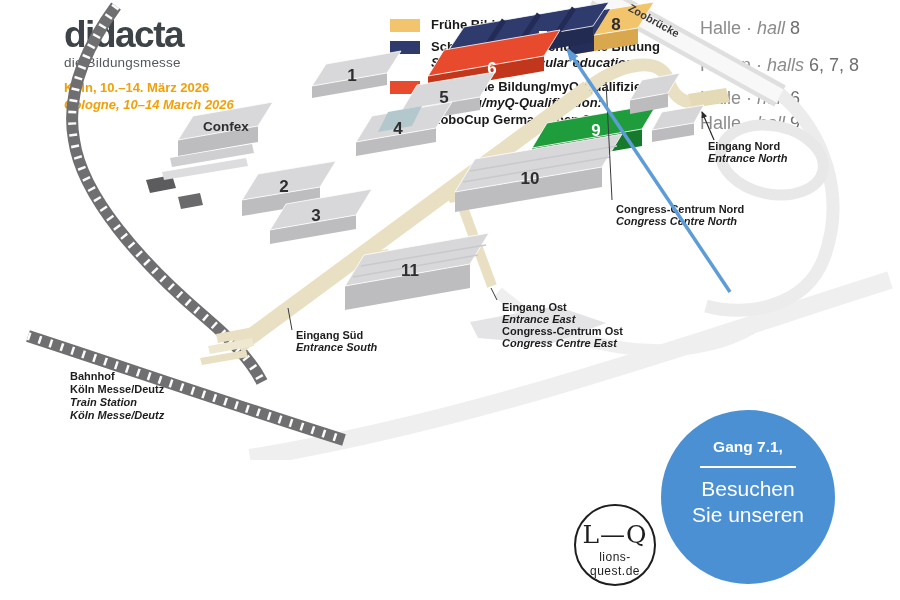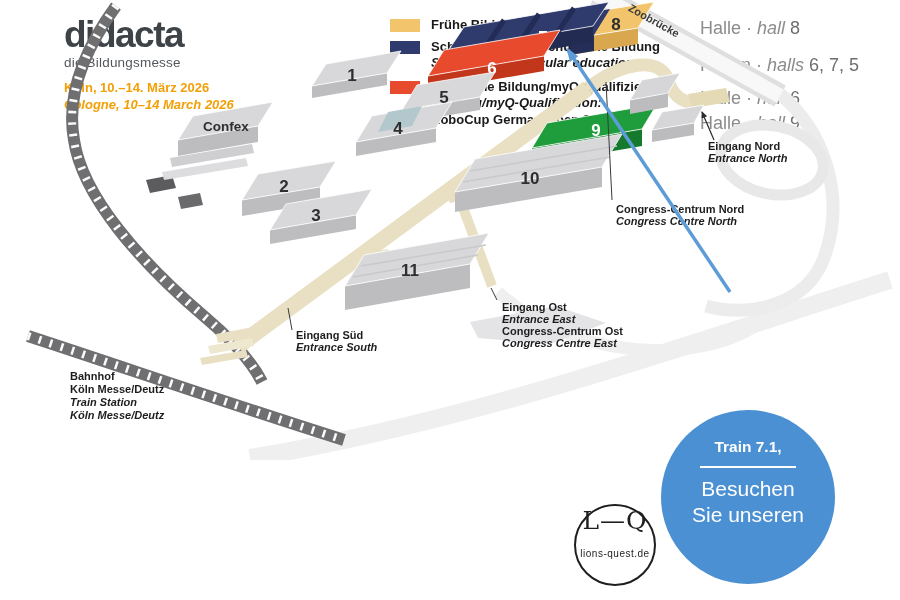--- a/index.html
+++ b/index.html
@@ -38,22 +38,22 @@
   
   .badge{position:absolute;left:661px;top:410px;width:174px;height:174px;border-radius:50%;
     background:#4B90D2;color:#fff;text-align:center;padding-top:27px}
   .badge .loc{font-size:15.5px;font-weight:bold;line-height:1.3}
   .badge .rule{width:96px;height:2px;background:#fff;margin:9px auto 8px auto}
   .badge .cta{font-size:21px;font-weight:normal;line-height:1.22}
 
   
   .lq{position:absolute;left:574px;top:504px;width:82px;height:82px;border-radius:50%;
     background:#fff;border:2.5px solid #1E1E1E;text-align:center}
-  .lq-mono{font-family:"DejaVu Serif",serif;font-size:25px;color:#1E1E1E;margin-top:0;letter-spacing:1px}
-  .lq-url{font-size:10px;color:#1E1E1E;letter-spacing:.5px;margin-top:13px}
+  .lq-mono{font-family:"DejaVu Serif",serif;font-size:25px;color:#1E1E1E;margin-top:14px;letter-spacing:1px}
+  .lq-url{font-size:12px;color:#1E1E1E;letter-spacing:.5px;margin-top:1px}
 </style>
 </head>
 <body>
 
 <div class="stage">
 
   <div class="logo">
     <div class="logo-title">didacta</div>
     <div class="logo-sub">die Bildungsmesse</div>
   </div>
@@ -71,21 +71,21 @@
   </div>
 
   <div class="legend-row" style="top:39px">
     <span class="swatch sw-navy"></span>
     <div class="ltxt">
       <div>Schulische/Außerschulische Bildung</div>
       <div><i>School/extracurricular education:</i></div>
     </div>
   </div>
   <div class="lhall" style="top:55px">
-    <span>Hallen · </span><i>halls</i><span class="num"> 6, 7, 5</span>
+    <span>Hallen · </span><i>halls</i><span class="num"> 6, 7, 8</span>
   </div>
 
   <div class="legend-row" style="top:79px">
     <span class="swatch sw-red"></span>
     <div class="ltxt">
       <div>Berufliche Bildung/myQ-Qualifizierung</div>
       <div><i>Training/myQ-Qualification:</i></div>
     </div>
   </div>
   <div class="lhall" style="top:88px">
@@ -262,21 +262,21 @@
       <text class="map-label" x="70" y="380">Bahnhof</text>
       <text class="map-label" x="70" y="393">Köln Messe/Deutz</text>
       <text class="map-label it" x="70" y="406">Train Station</text>
       <text class="map-label it" x="70" y="419">Köln Messe/Deutz</text>
     </g>
 
     <path d="M 730,292 L 568,50" stroke="#5E9CD8" stroke-width="3.5" fill="none" marker-end="url(#mblue)"></path>
   </svg>
 
   <div class="badge">
-    <div class="loc">Train 7.1,</div>
+    <div class="loc">Gang 7.1,</div>
     <div class="rule"></div>
     <div class="cta">Besuchen</div>
     <div class="cta">Sie unseren</div>
   </div>
 
   <div class="lq">
     <div class="lq-mono">L—Q</div>
     <div class="lq-url">lions-quest.de</div>
   </div>
 

